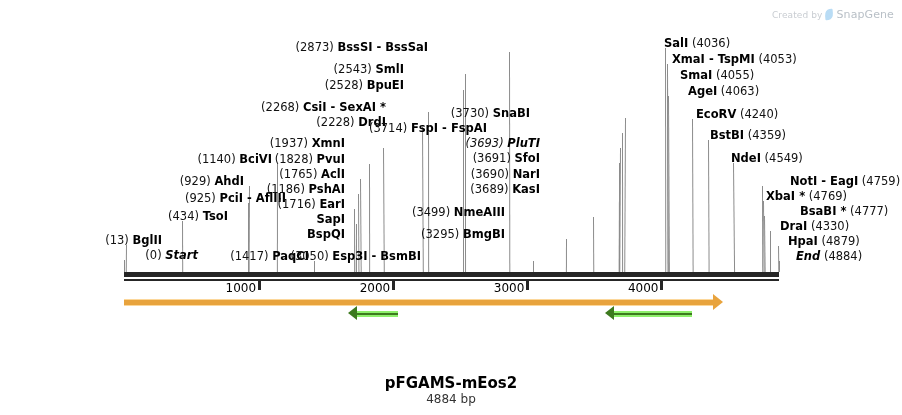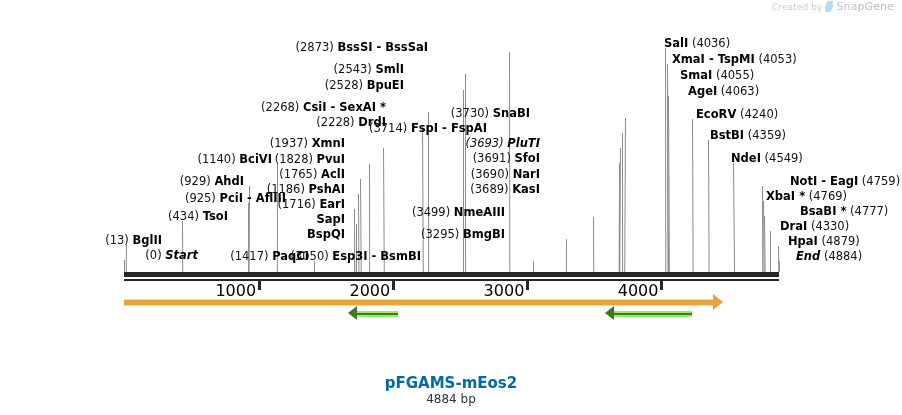--- a/index.html
+++ b/index.html
@@ -12,21 +12,21 @@
     width: 902px;
     height: 415px;
     background: #ffffff;
     font-family: "DejaVu Sans", "Liberation Sans", sans-serif;
     overflow: hidden;
   }
 
   
   .watermark {
     position: absolute;
-    top: 0;
+    top: 8px;
     right: 8px;
     display: flex;
     align-items: center;
     gap: 3px;
     font-size: 9px;
     color: #c9cdd2;
     letter-spacing: 0.1px;
   }
   .watermark .wm-brand {
     font-size: 11px;
@@ -91,21 +91,21 @@
   .tick {
     position: absolute;
     width: 3px;
     height: 9px;
     background: #262626;
     top: 281px;
   }
   .tick-label {
     position: absolute;
     top: 281px;
-    font-size: 16px;
+    font-size: 12px;
     color: #000;
     transform: translateX(-100%);
     padding-right: 2px;
     white-space: nowrap;
   }
 
   
   .orange-feat {
     position: absolute;
     top: 299px;
@@ -169,21 +169,21 @@
 
   
   .plasmid-title {
     position: absolute;
     left: 0;
     right: 0;
     top: 374px;
     text-align: center;
     font-size: 15px;
     font-weight: bold;
-    color: #0369a1;
+    color: #000000;
   }
   .plasmid-size {
     position: absolute;
     left: 0;
     right: 0;
     top: 392px;
     text-align: center;
     font-size: 12px;
     color: #333;
   }

